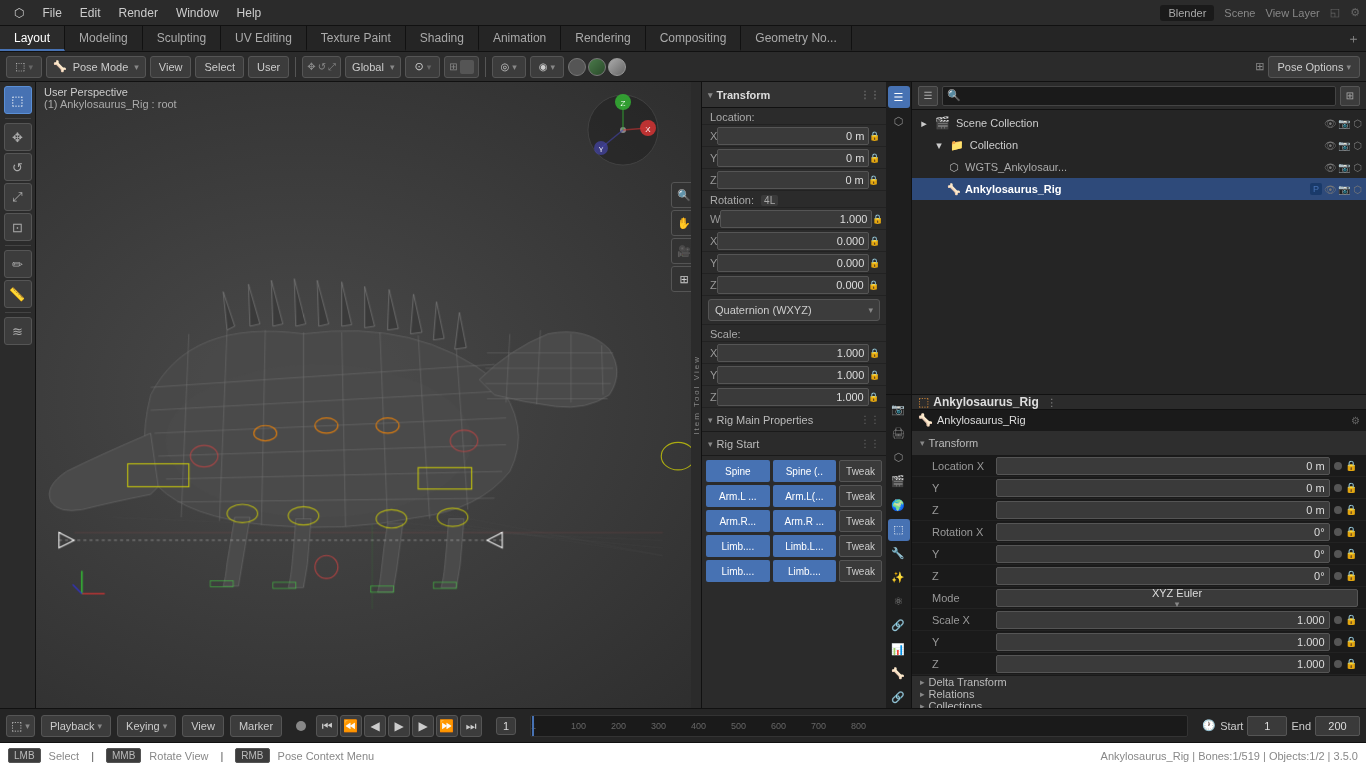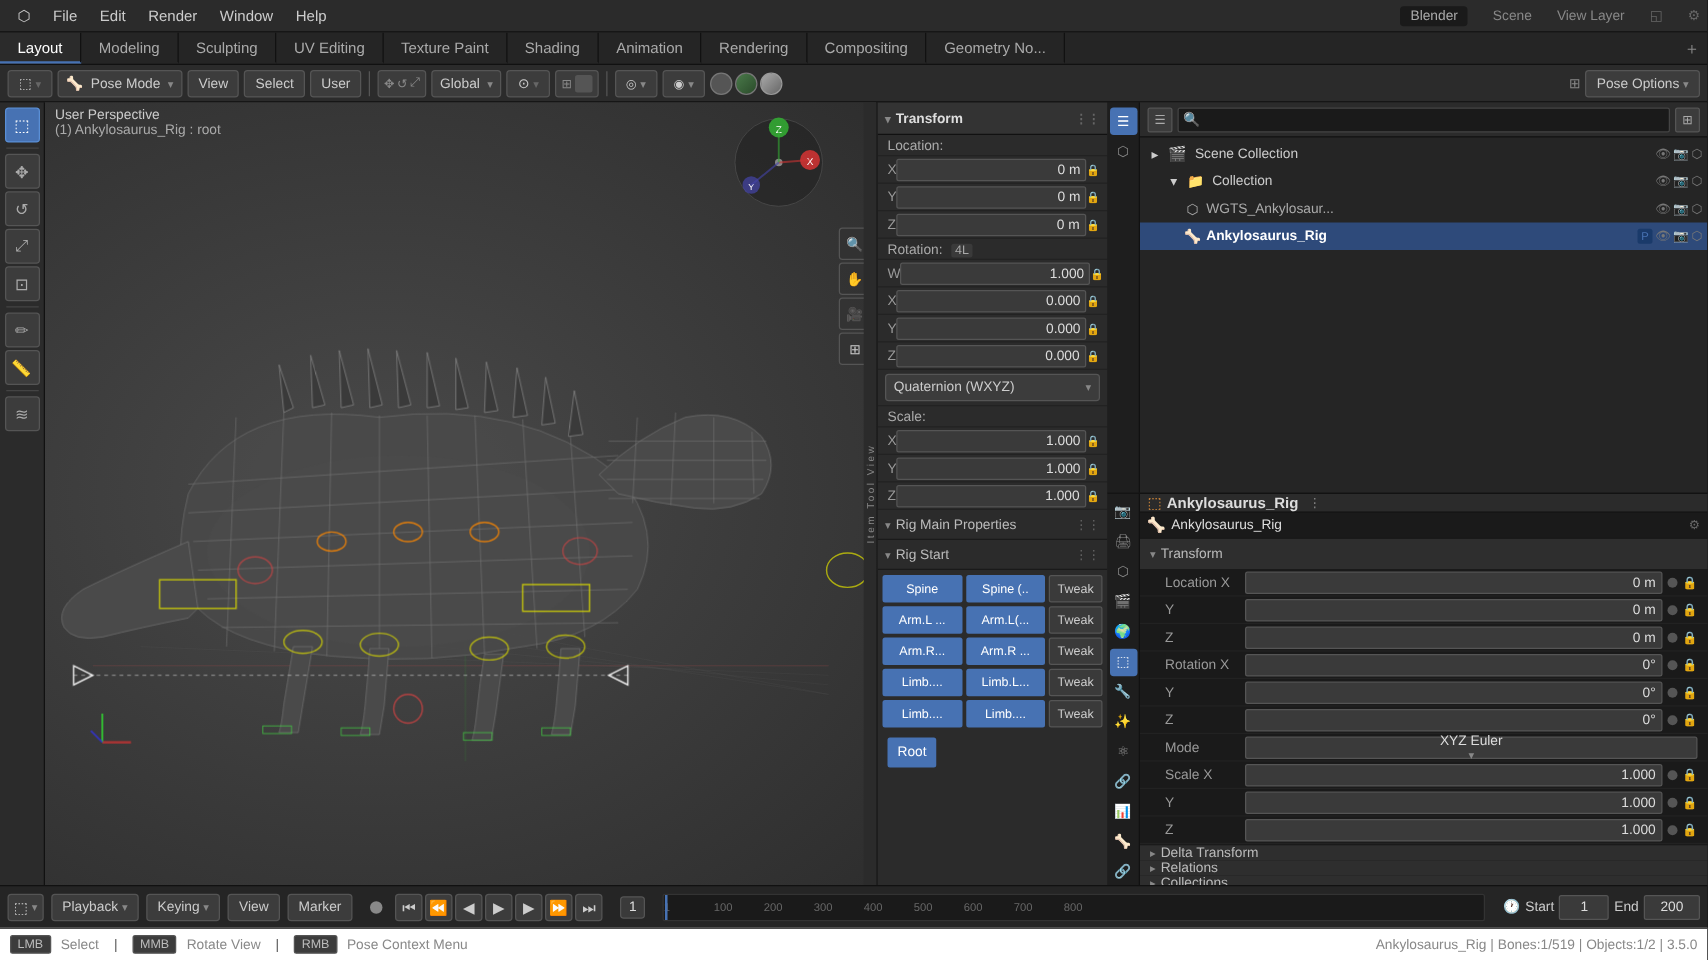--- a/index.html
+++ b/index.html
@@ -495,21 +495,21 @@
 </head>
 <body>
 
 <div class="top-menu">
   <span class="menu-item">⬡</span>
   <span class="menu-item">File</span>
   <span class="menu-item">Edit</span>
   <span class="menu-item">Render</span>
   <span class="menu-item">Window</span>
   <span class="menu-item">Help</span>
-  <div style="margin-left: auto; display:flex; align-items:center; gap:20px;">
+  <div style="margin-left: auto; display:flex; align-items:center; gap:10px;">
     <span style="font-size:11px; color:#aaa; background:#1a1a1a; padding:2px 8px; border-radius:3px;">Blender</span>
     <span style="color:#888; font-size:11px;">Scene</span>
     <span style="color:#888; font-size:11px;">View Layer</span>
     <span style="color:#666; font-size:11px;">◱</span>
     <span style="color:#666; font-size:11px;">⚙</span>
   </div>
 </div>
 
 <div class="header-tabs">
   <div class="header-tab" style="background:#2b2b2b; color:#fff; border-bottom:2px solid #4772b3;">Layout</div>
@@ -842,23 +842,20 @@
 
       <button class="layer-btn">Limb....</button>
       <button class="layer-btn">Limb.L...</button>
       <button class="layer-tweak">Tweak</button>
 
       <button class="layer-btn">Limb....</button>
       <button class="layer-btn">Limb....</button>
       <button class="layer-tweak">Tweak</button>
     </div>
 
-    <div style="padding: 0 4px 4px;">
-      <button class="root-btn">Root</button>
-    </div>
   </div>
 
   <div style="display:flex; flex-direction:column; width:480px;">
 
     <div style="height:50%; display:flex; border-bottom:1px solid #111;">
 
       <div style="width:26px; background:#1e1e1e; border-right:1px solid #111; display:flex; flex-direction:column; align-items:center; padding:4px 0; gap:2px;">
         <div class="props-icon-tab active" title="Scene">☰</div>
         <div class="props-icon-tab" title="View Layer">⬡</div>
       </div>

